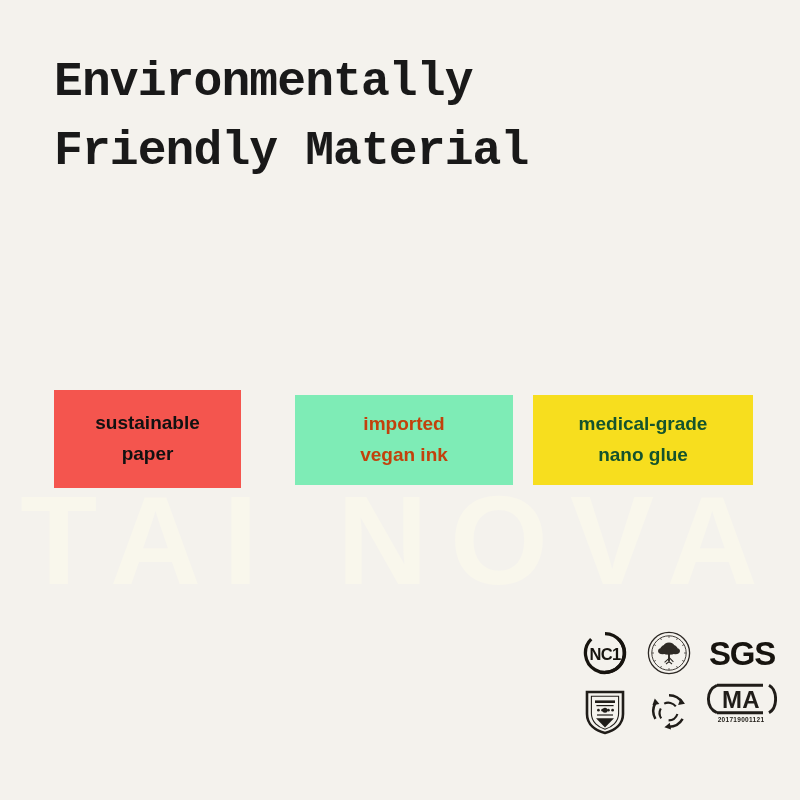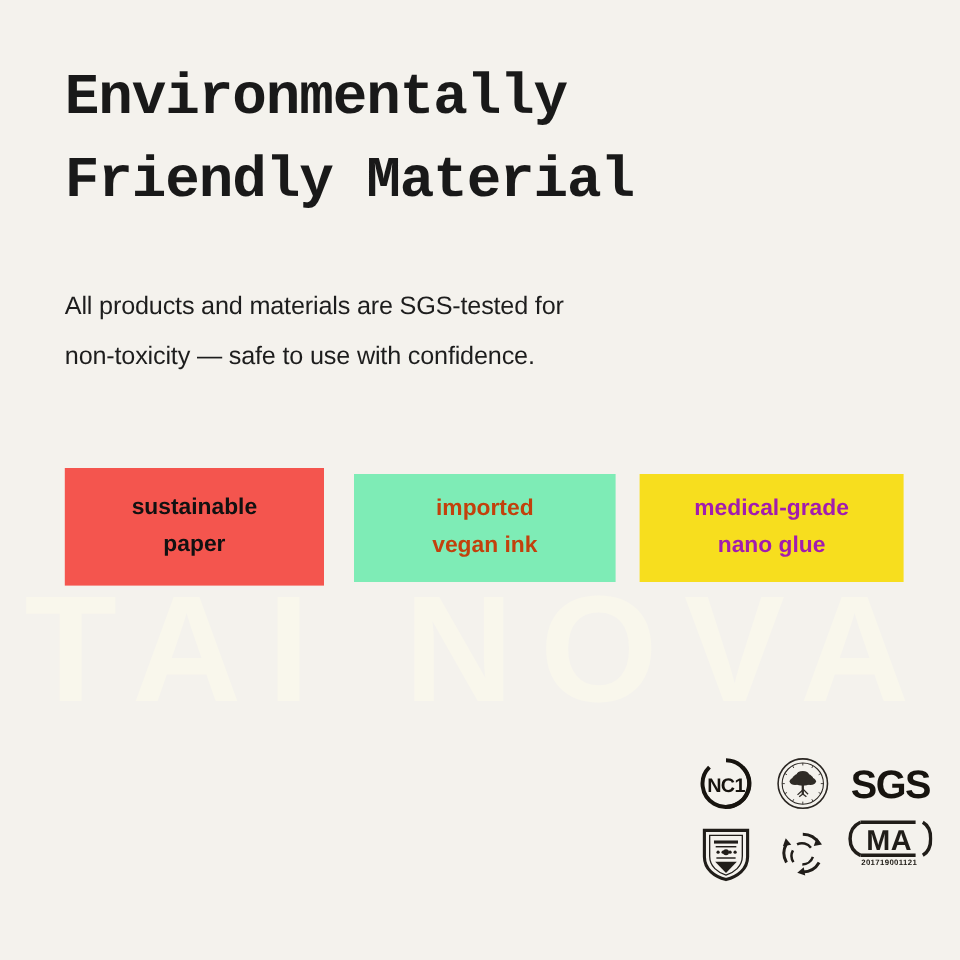--- a/index.html
+++ b/index.html
@@ -95,21 +95,21 @@
     justify-content: center;
     font-family: "Liberation Sans", sans-serif;
     font-weight: bold;
     font-size: 19px;
     line-height: 1.62;
     color: #111111;
     text-align: center;
   }
   .chip .cl { display: block; white-space: nowrap; }
 
-  .chip-1 { left: 0px;   top: 0px;  width: 216px; height: 98px; background: #f4554e; }
+  .chip-1 { left: 0px;   top: 0px;  width: 187px; height: 98px; background: #f4554e; }
   .chip-2 { left: 241px; top: 5px;  width: 218px; height: 90px; background: #7eecb6; }
   .chip-3 { left: 479px; top: 5px;  width: 220px; height: 90px; background: #f7de1e; }
 
   
   .badges {
     position: absolute;
     left: 574px;
     top: 624px;
     width: 206px;
     height: 122px;
@@ -158,38 +158,34 @@
 
 <div id="page" style="background: rgb(244, 242, 237);">
 
   <div class="watermark" style="color: rgb(249, 247, 236);">TAI NOVA</div>
 
   <h1 class="headline" style="color: rgb(25, 25, 25);">
     <span class="ln">Environmentally</span>
     <span class="ln">Friendly Material</span>
   </h1>
 
-  <p class="subcopy" style="color: rgb(29, 29, 29);">
-    <span class="ln">All products and materials are SGS-tested for</span>
-    <span class="ln">non-toxicity — safe to use with confidence.</span>
-  </p>
 
   <div class="chip-row">
 
     <div class="chip chip-1" style="background: rgb(244, 85, 78); color: rgb(17, 17, 17);">
       <span class="cl">sustainable</span>
       <span class="cl">paper</span>
     </div>
 
     <div class="chip chip-2" style="background: rgb(126, 236, 182); color: #c2410c;">
       <span class="cl">imported</span>
       <span class="cl">vegan ink</span>
     </div>
 
-    <div class="chip chip-3" style="background: rgb(247, 222, 30); color: #a21caf;">
+    <div class="chip chip-3" style="background: rgb(247, 222, 30); color: #14532d;">
       <span class="cl">medical-grade</span>
       <span class="cl">nano glue</span>
     </div>
 
   </div>
 
   <div class="badges">
 
     <div class="badge">
       <svg width="46" height="46" viewBox="0 0 46 46" aria-hidden="true">

